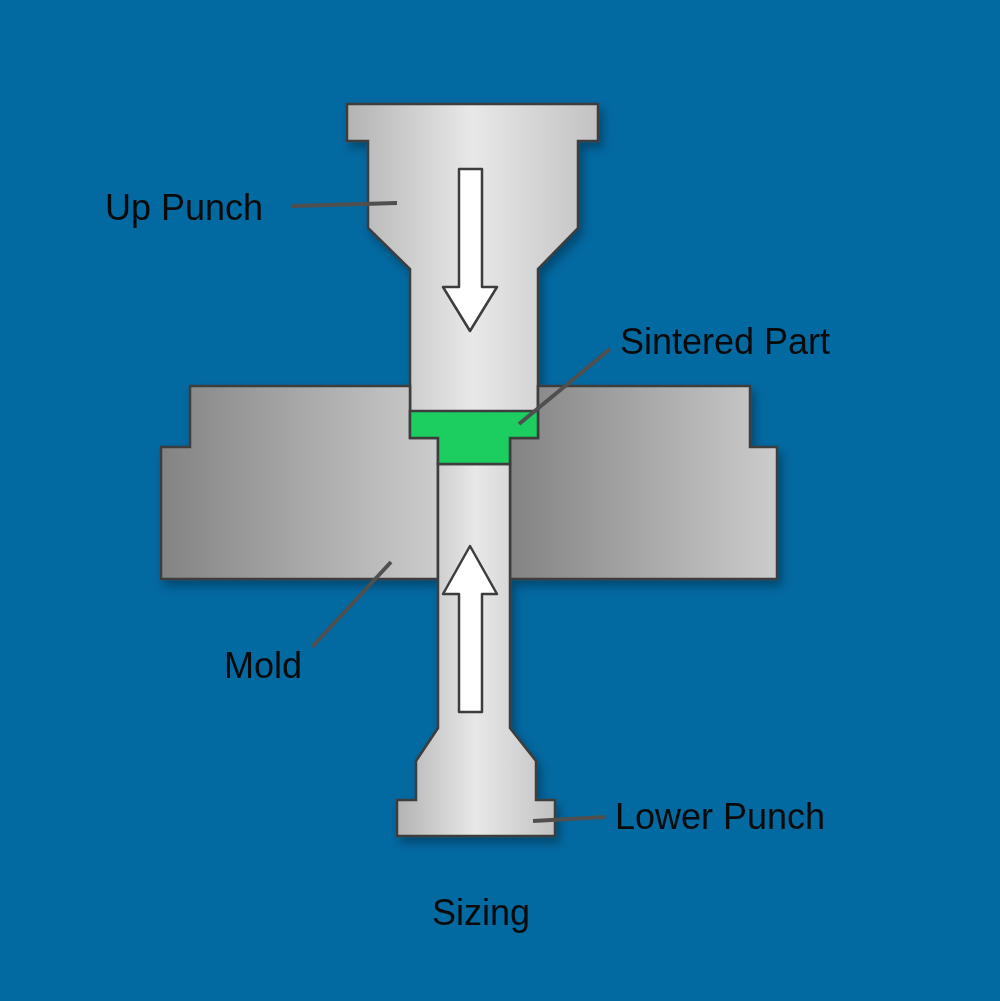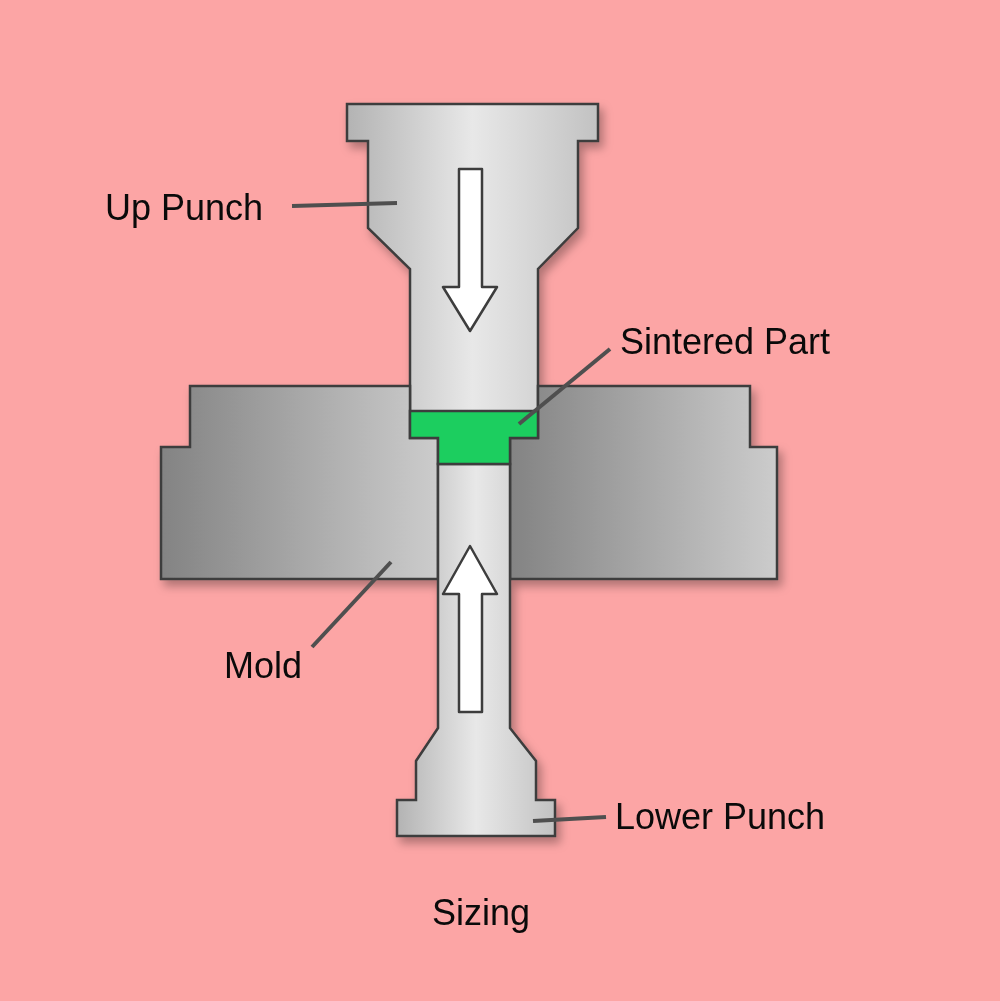--- a/index.html
+++ b/index.html
@@ -4,21 +4,21 @@
 <style>
   html, body {
     margin: 0;
     padding: 0;
     background: #ffffff;
   }
   .stage {
     position: relative;
     width: 1000px;
     height: 1001px;
-    background: #fca5a5;
+    background: #0369a1;
     overflow: hidden;
   }
   .stage svg {
     display: block;
     width: 100%;
     height: 100%;
   }
   text {
     font-family: "Liberation Sans", "DejaVu Sans", sans-serif;
     font-size: 36px;

